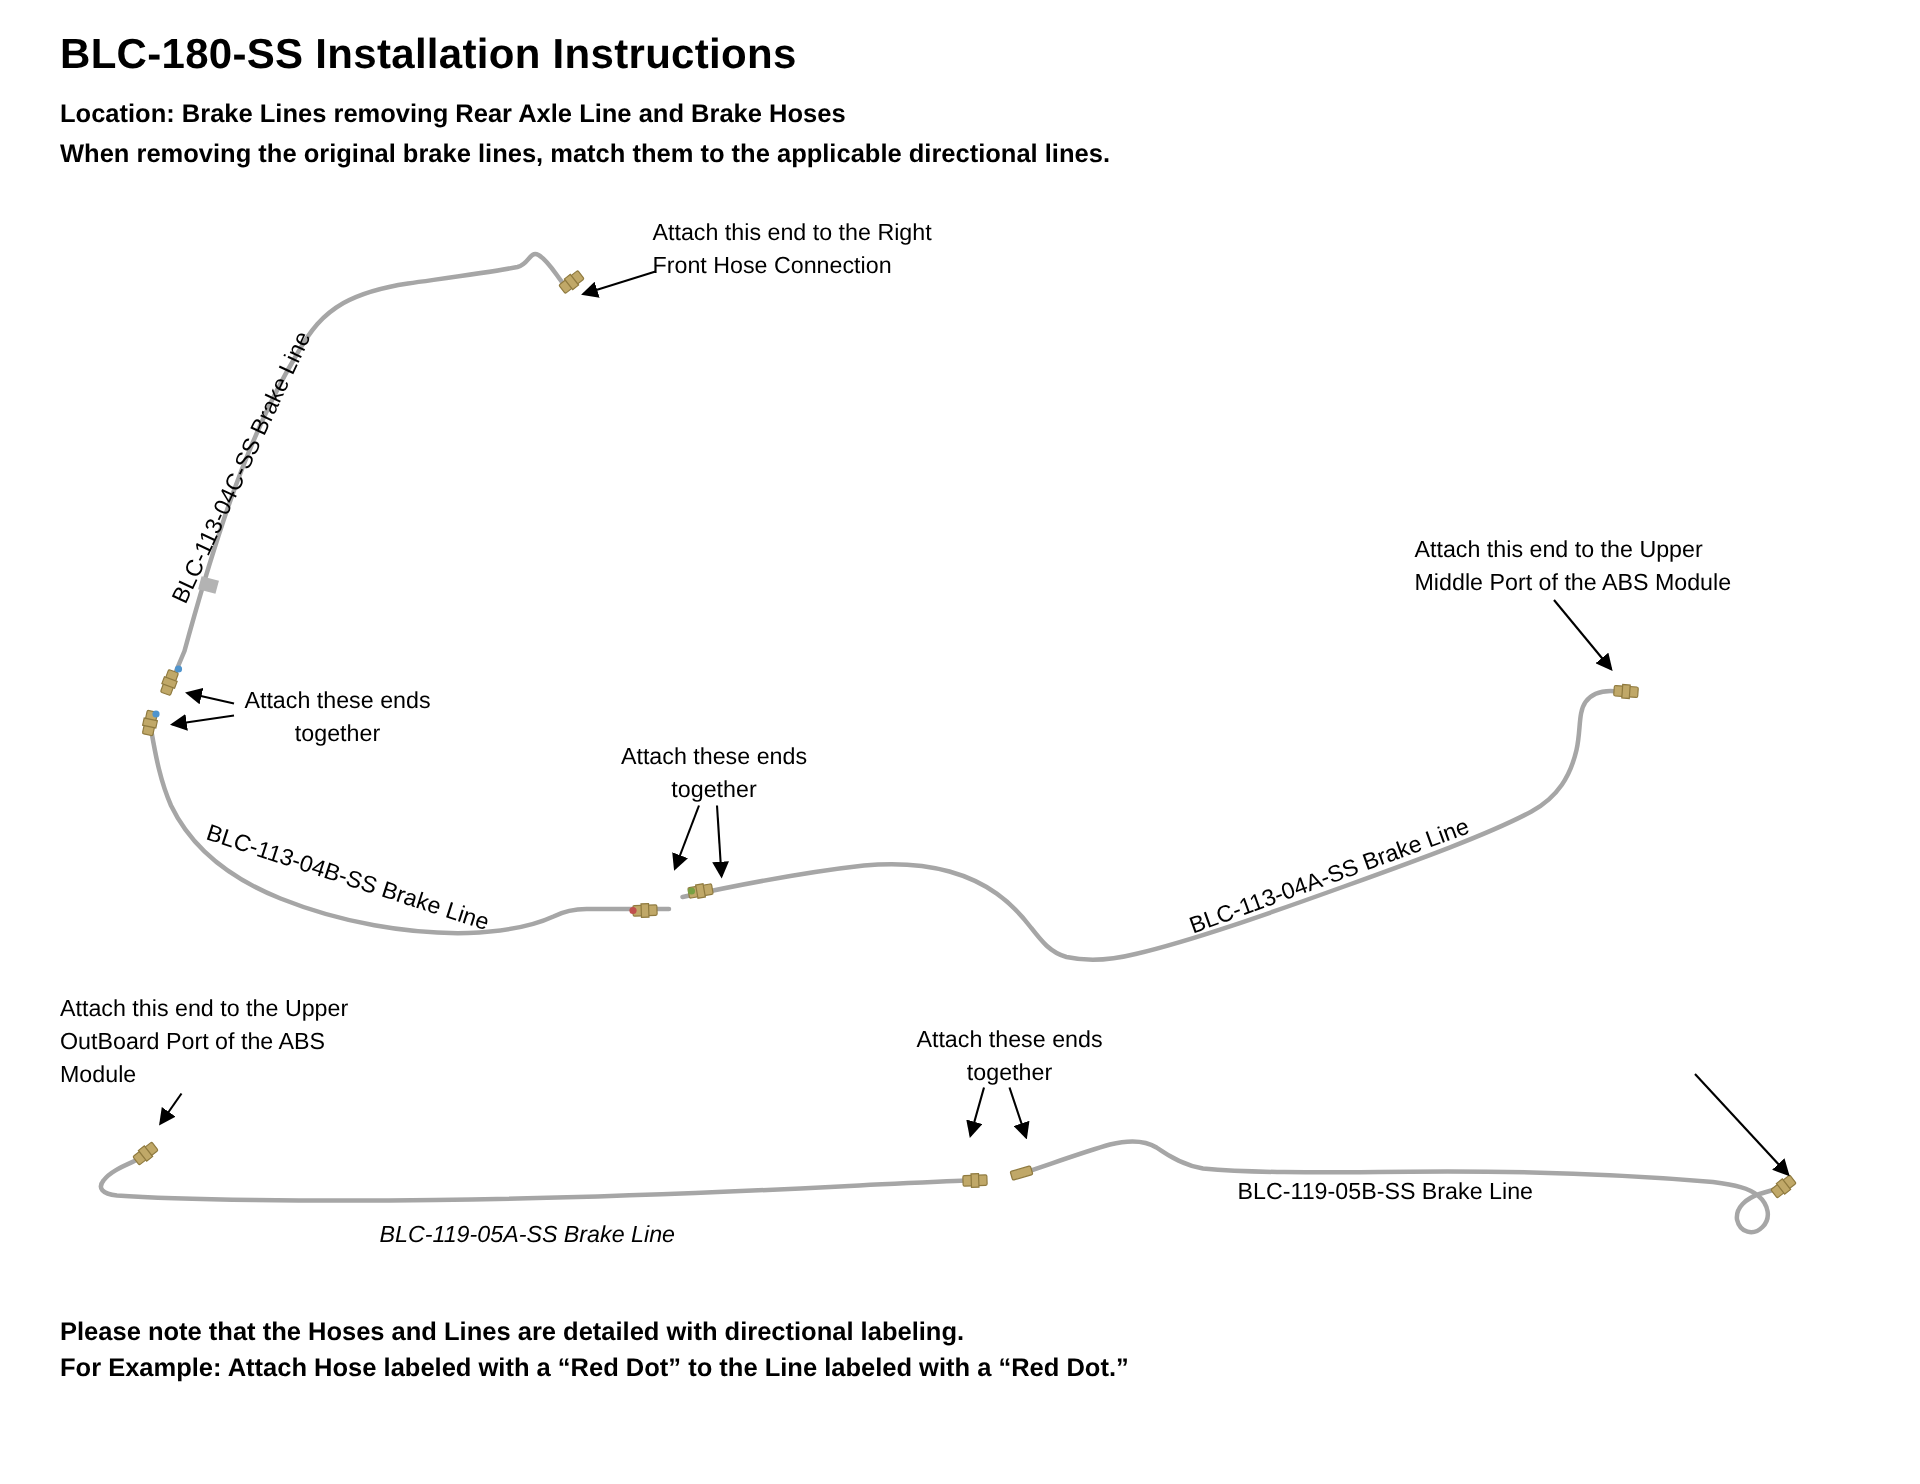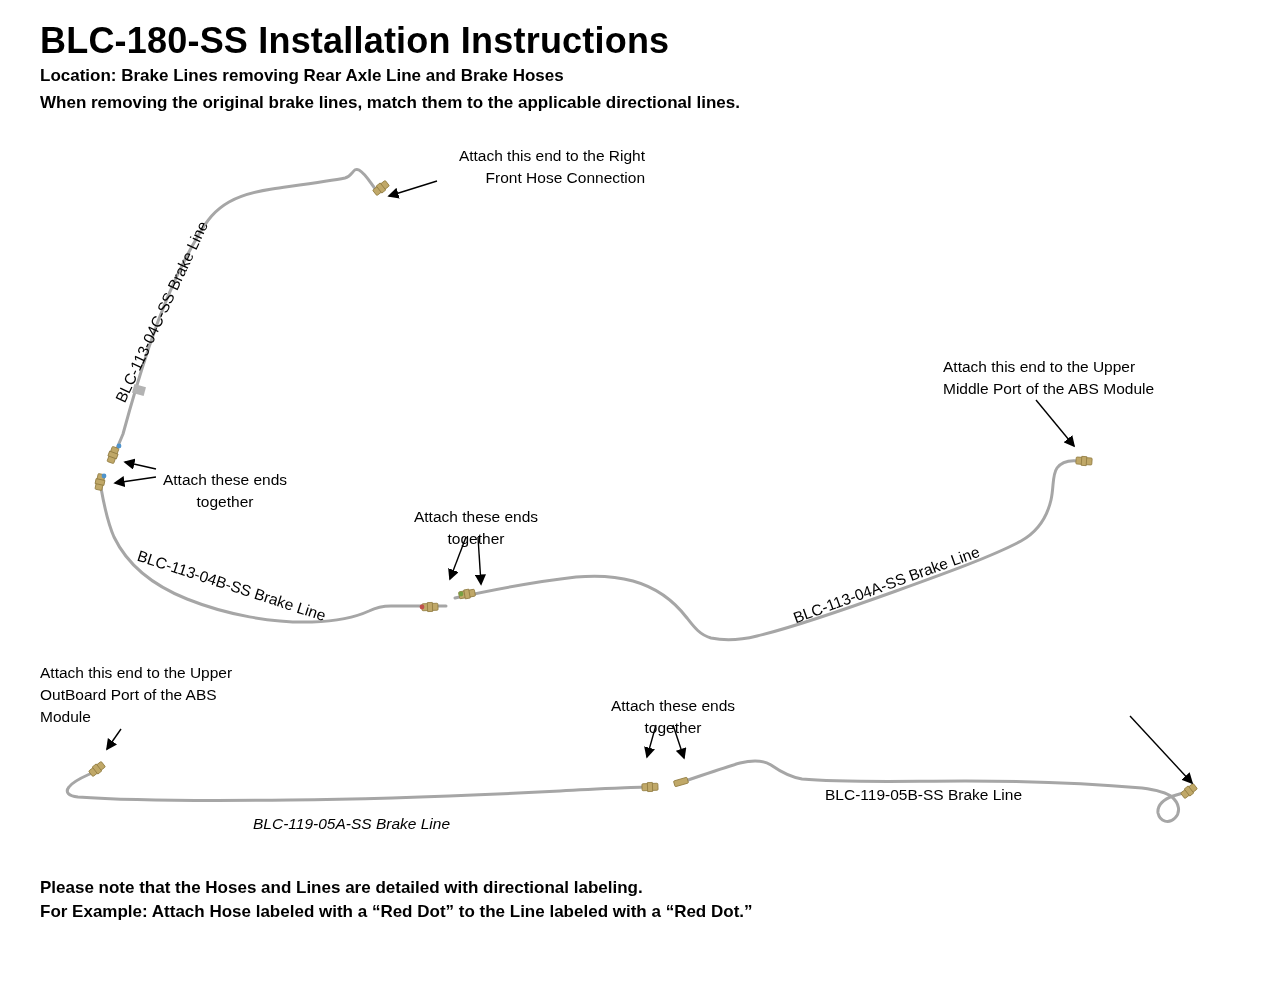--- a/index.html
+++ b/index.html
@@ -10,21 +10,21 @@
     height: 989px;
     background: #ffffff;
     font-family: "Liberation Sans", sans-serif;
     color: #000000;
     overflow: hidden;
   }
   .title {
     position: absolute;
     left: 40px;
     top: 20px;
-    font-size: 36px;
+    font-size: 28px;
     font-weight: bold;
     letter-spacing: 0.2px;
   }
   .subhead {
     position: absolute;
     left: 40px;
     font-size: 17px;
     font-weight: bold;
   }
   #sub-location { top: 66px; }
@@ -35,33 +35,33 @@
     font-size: 17px;
     font-weight: bold;
   }
   #footer-1 { top: 878px; }
   #footer-2 { top: 902px; }
   .ann {
     position: absolute;
     font-size: 15.5px;
     line-height: 22px;
   }
-  .center { text-align: center; margin-top: 12px; }
+  .center { text-align: center; }
   .line-label {
     position: absolute;
     font-size: 15.5px;
     white-space: nowrap;
   }
   #label-04c { left: 63px;  top: 303px; transform: rotate(-65deg); }
   #label-04b { left: 133px; top: 577px; transform: rotate(18deg); }
   #label-04a { left: 788px; top: 576px; transform: rotate(-20deg); }
   #label-05a { left: 253px; top: 815px; font-style: italic; }
   #label-05b { left: 825px; top: 786px; }
 
-  #ann-right-front  { left: 435px; top: 145px; width: 210px; text-align: right; }
+  #ann-right-front  { left: 435px; top: 145px; width: 210px; }
   #ann-upper-middle { left: 943px; top: 356px; width: 228px; }
   #ann-ends-left    { left: 158px; top: 457px; width: 134px; }
   #ann-ends-middle  { left: 409px; top: 494px; width: 134px; }
   #ann-outboard     { left: 40px;  top: 662px; width: 206px; }
   #ann-ends-bottom  { left: 606px; top: 683px; width: 134px; }
   #ann-rear         { left: 992px; top: 677px; width: 200px; }
 
   svg.diagram { position: absolute; left: 0; top: 0; }
 </style>
 </head>

